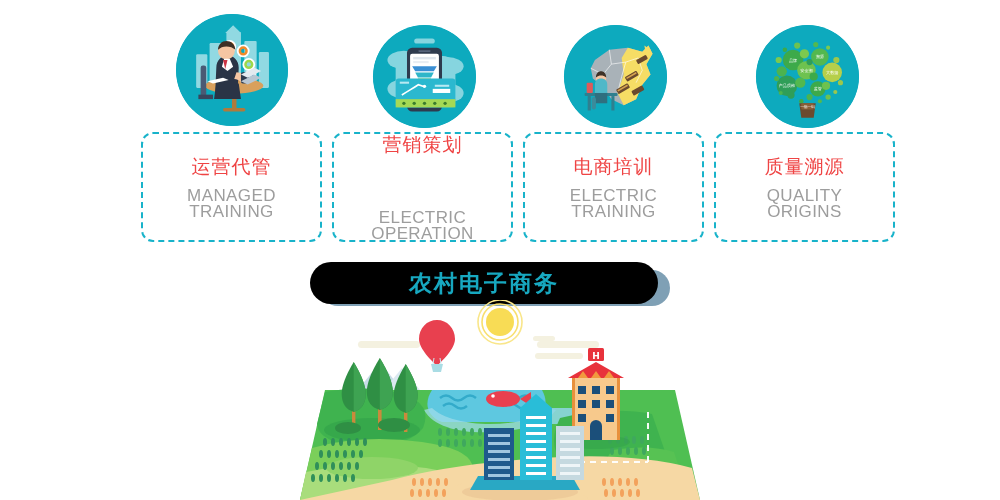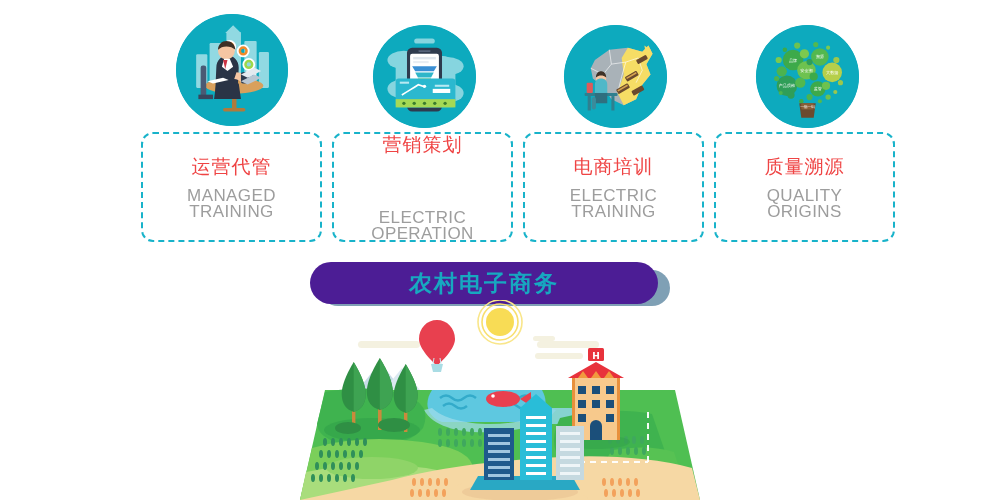--- a/index.html
+++ b/index.html
@@ -44,21 +44,21 @@
   }
 
   
   .banner-wrap{position:absolute;left:0;top:262px;width:1000px;height:50px;}
   .banner-shadow{
     position:absolute;left:320px;top:8px;width:350px;height:36px;
     background:#7fa0b5;border-radius:18px;
   }
   .banner-pill{
     position:absolute;left:310px;top:0px;width:348px;height:42px;
-    background:#4c1d95;border-radius:21px;
+    background:#000000;border-radius:21px;
     display:flex;align-items:center;justify-content:center;
   }
   .banner-pill .btxt{
     font-size:23px;font-weight:bold;color:#17a8c0;letter-spacing:2px;
     font-family:"DejaVu Sans","Liberation Sans",sans-serif;
   }
 
   
   .scene{position:absolute;left:0;top:300px;width:1000px;height:200px;}
   .scene svg{display:block;width:1000px;height:200px;}

